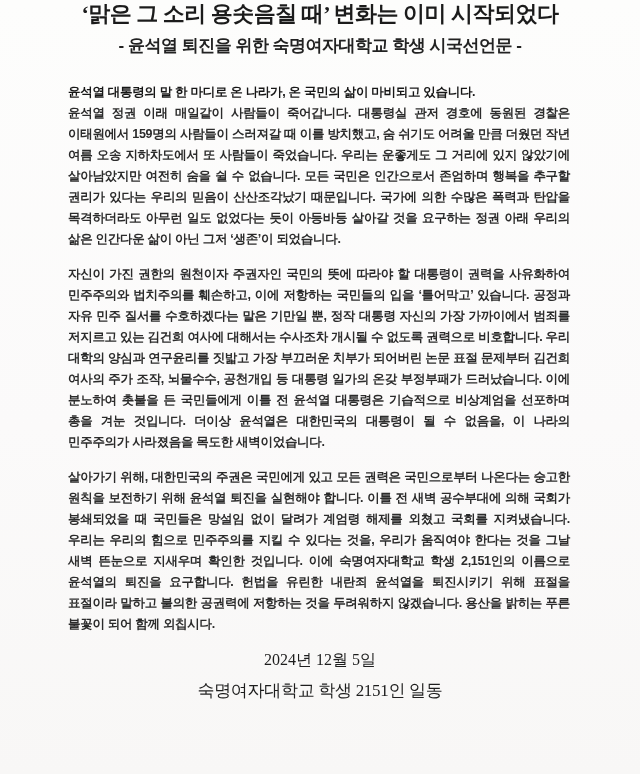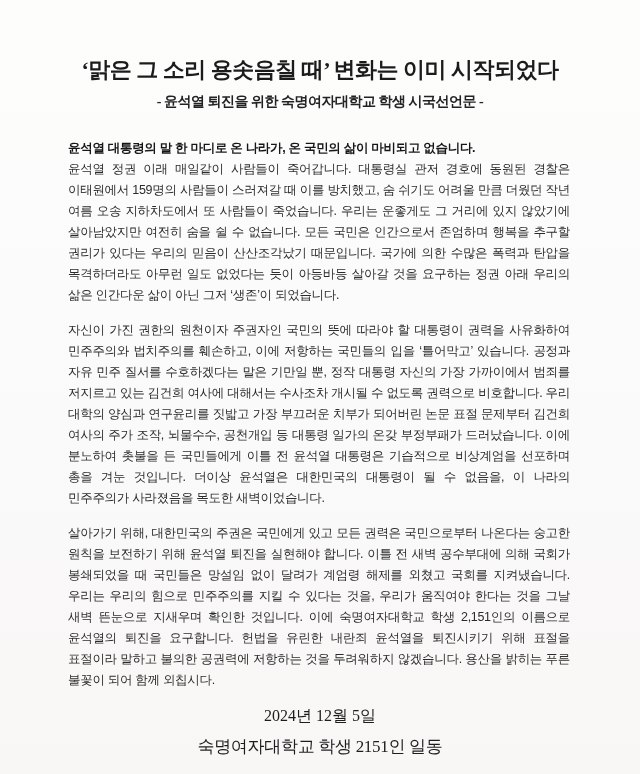--- a/index.html
+++ b/index.html
@@ -9,40 +9,39 @@
     background: #f2f1f0;
     font-family: "Liberation Sans", sans-serif;
   }
   .page {
     position: relative;
     width: 640px;
     height: 774px;
     box-sizing: border-box;
     background: #fcfbfa;
     background: linear-gradient(180deg, #fdfdfc 0%, #fbfafa 55%, #f8f7f6 100%);
-    padding-top: 56px;
     overflow: hidden;
     color: #212121;
   }
   .doc-title {
     margin: 0;
     font-family: "Liberation Serif", "DejaVu Serif", serif;
     font-weight: 700;
     font-size: 22px;
     line-height: 28px;
     text-align: center;
     letter-spacing: -0.5px;
     color: #1b1b1b;
     white-space: nowrap;
   }
   .doc-subtitle {
     margin: 7px 0 0 0;
-    font-family: Liberation Serif, serif;
+    font-family: Liberation Sans, sans-serif;
     font-weight: 700;
-    font-size: 14px;
+    font-size: 17px;
     line-height: 22px;
     text-align: center;
     letter-spacing: -0.5px;
     color: #222222;
     white-space: nowrap;
   }
   .body-col {
     margin: 25px 70px 0 68px;
   }
   .section { margin: 0 0 14px 0; }
@@ -50,21 +49,21 @@
     margin: 0;
     font-size: 12.5px;
     font-weight: 700;
     line-height: 21px;
     color: #161616;
     letter-spacing: -0.3px;
   }
   .section-body {
     margin: 0;
     font-size: 12.5px;
-    font-weight: 400;
+    font-weight: 700;
     line-height: 21px;
     color: #2b2b2b;
     letter-spacing: -0.3px;
     text-align: justify;
     word-break: keep-all;
   }
   .doc-footer {
     margin-top: 12px;
     text-align: center;
     font-family: "Liberation Serif", "DejaVu Serif", serif;
@@ -87,21 +86,21 @@
 
 <div class="page">
 
   <h1 class="doc-title">‘맑은 그 소리 용솟음칠 때’ 변화는 이미 시작되었다</h1>
 
   <h2 class="doc-subtitle">- 윤석열 퇴진을 위한 숙명여자대학교 학생 시국선언문 -</h2>
 
   <div class="body-col">
 
     <div class="section">
-      <p class="section-heading">윤석열 대통령의 말 한 마디로 온 나라가, 온 국민의 삶이 마비되고 없습니다.</p>
+      <p class="section-heading">윤석열 대통령의 말 한 마디로 온 나라가, 온 국민의 삶이 마비되고 있습니다.</p>
       <p class="section-body">윤석열 정권 이래 매일같이 사람들이 죽어갑니다. 대통령실 관저 경호에 동원된 경찰은 이태원에서 159명의 사람들이 스러져갈 때 이를 방치했고, 숨 쉬기도 어려울 만큼 더웠던 작년 여름 오송 지하차도에서 또 사람들이 죽었습니다. 우리는 운좋게도 그 거리에 있지 않았기에 살아남았지만 여전히 숨을 쉴 수 없습니다. 모든 국민은 인간으로서 존엄하며 행복을 추구할 권리가 있다는 우리의 믿음이 산산조각났기 때문입니다. 국가에 의한 수많은 폭력과 탄압을 목격하더라도 아무런 일도 없었다는 듯이 아등바등 살아갈 것을 요구하는 정권 아래 우리의 삶은 인간다운 삶이 아닌 그저 ‘생존’이 되었습니다.</p>
     </div>
 
     <div class="section">
       <p class="section-body">자신이 가진 권한의 원천이자 주권자인 국민의 뜻에 따라야 할 대통령이 권력을 사유화하여 민주주의와 법치주의를 훼손하고, 이에 저항하는 국민들의 입을 ‘틀어막고’ 있습니다. 공정과 자유 민주 질서를 수호하겠다는 말은 기만일 뿐, 정작 대통령 자신의 가장 가까이에서 범죄를 저지르고 있는 김건희 여사에 대해서는 수사조차 개시될 수 없도록 권력으로 비호합니다. 우리 대학의 양심과 연구윤리를 짓밟고 가장 부끄러운 치부가 되어버린 논문 표절 문제부터 김건희 여사의 주가 조작, 뇌물수수, 공천개입 등 대통령 일가의 온갖 부정부패가 드러났습니다. 이에 분노하여 촛불을 든 국민들에게 이틀 전 윤석열 대통령은 기습적으로 비상계엄을 선포하며 총을 겨눈 것입니다. 더이상 윤석열은 대한민국의 대통령이 될 수 없음을, 이 나라의 민주주의가 사라졌음을 목도한 새벽이었습니다.</p>
     </div>
 
     <div class="section">
       <p class="section-body">살아가기 위해, 대한민국의 주권은 국민에게 있고 모든 권력은 국민으로부터 나온다는 숭고한 원칙을 보전하기 위해 윤석열 퇴진을 실현해야 합니다. 이틀 전 새벽 공수부대에 의해 국회가 봉쇄되었을 때 국민들은 망설임 없이 달려가 계엄령 해제를 외쳤고 국회를 지켜냈습니다. 우리는 우리의 힘으로 민주주의를 지킬 수 있다는 것을, 우리가 움직여야 한다는 것을 그날 새벽 뜬눈으로 지새우며 확인한 것입니다. 이에 숙명여자대학교 학생 2,151인의 이름으로 윤석열의 퇴진을 요구합니다. 헌법을 유린한 내란죄 윤석열을 퇴진시키기 위해 표절을 표절이라 말하고 불의한 공권력에 저항하는 것을 두려워하지 않겠습니다. 용산을 밝히는 푸른 불꽃이 되어 함께 외칩시다.</p>
     </div>

